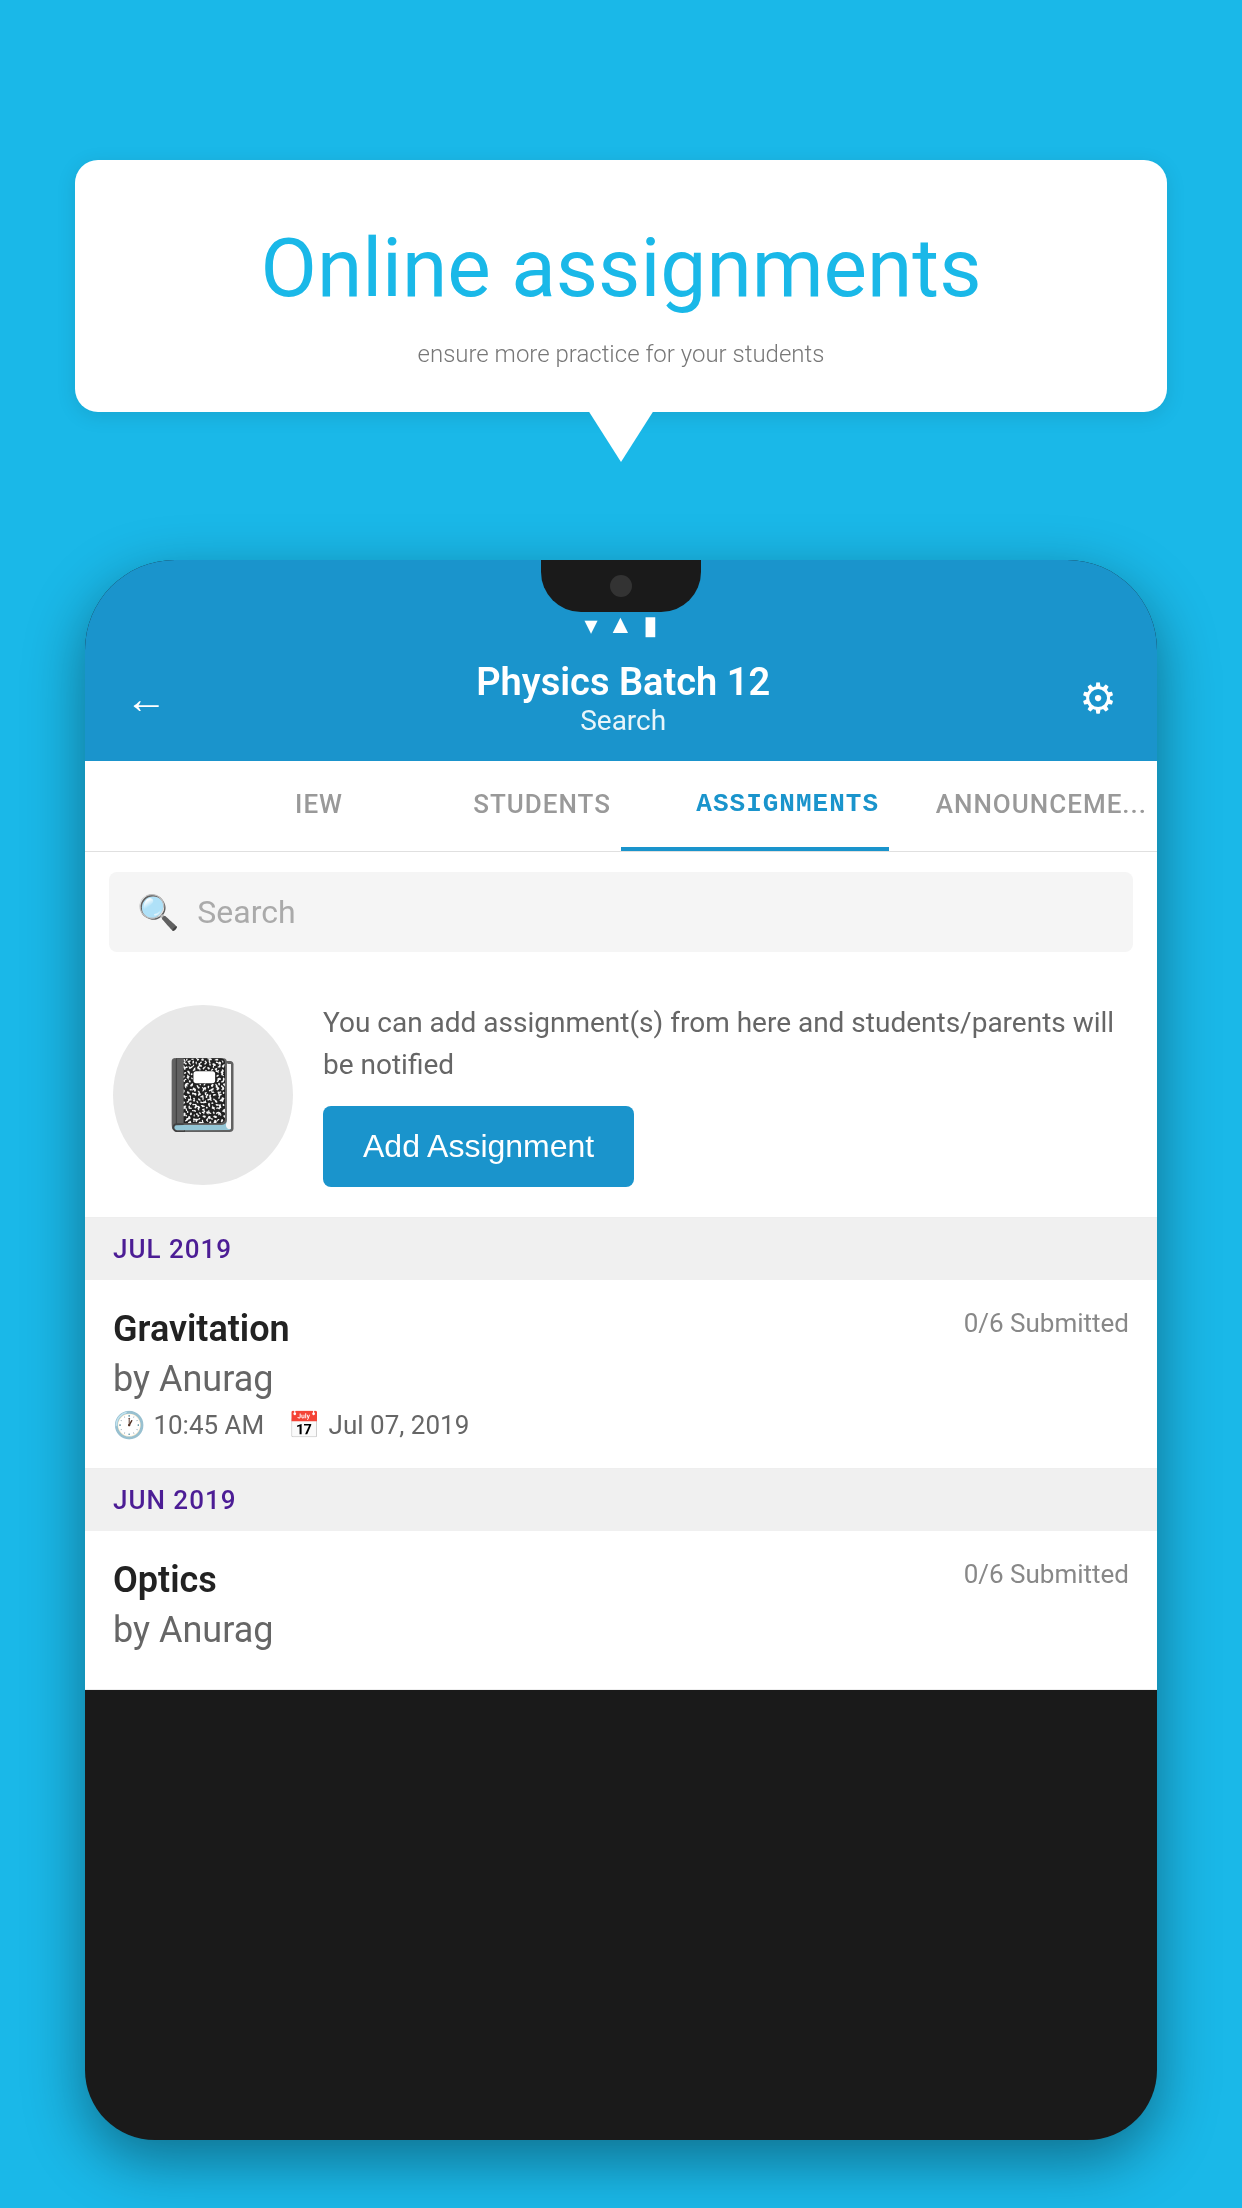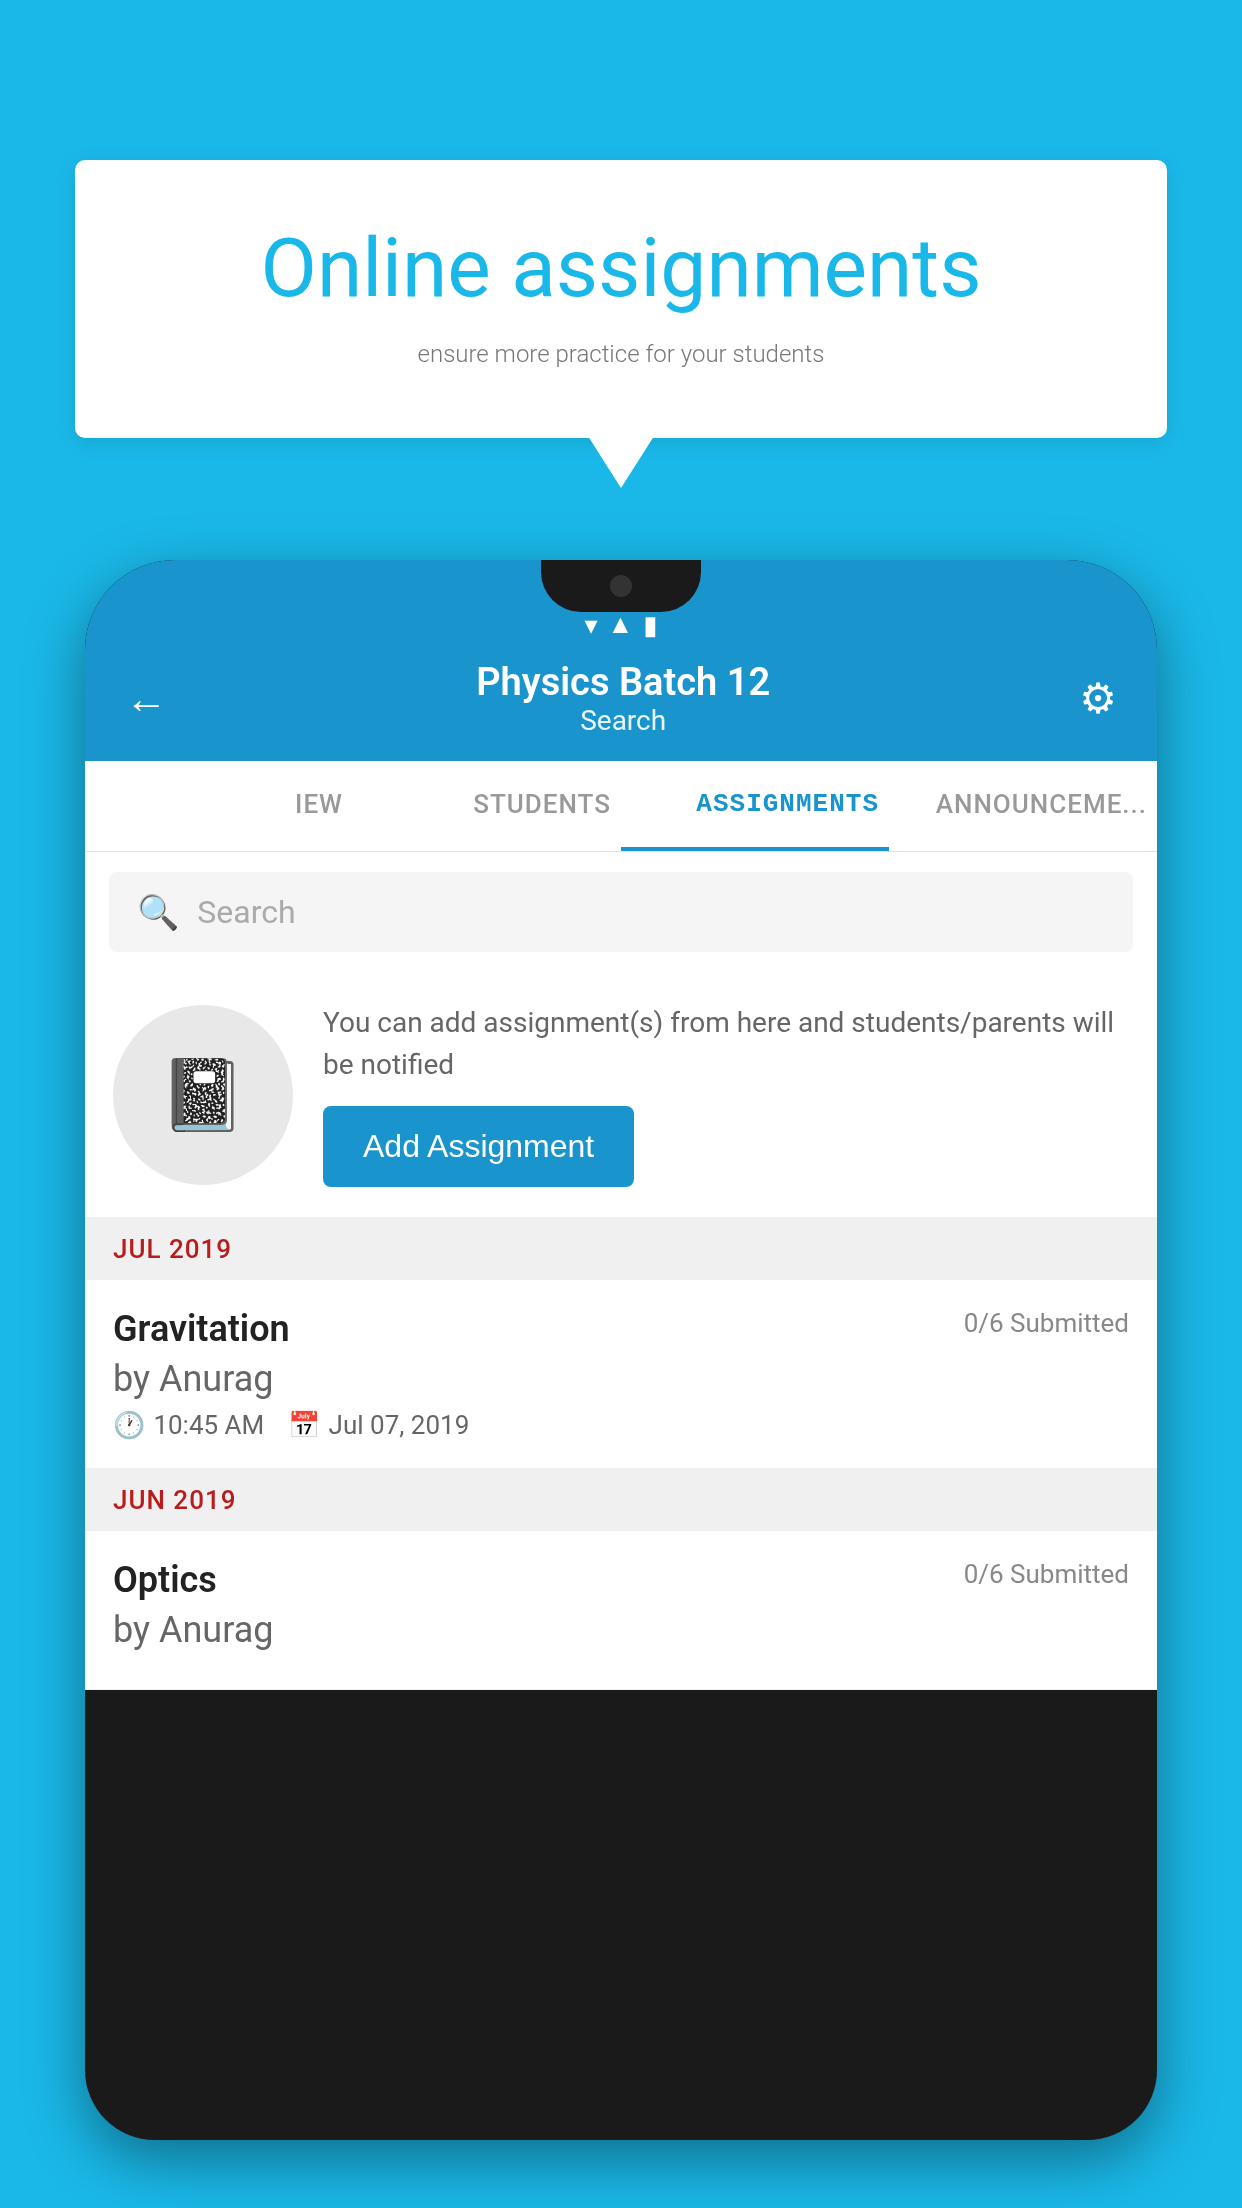--- a/index.html
+++ b/index.html
@@ -16,22 +16,22 @@
     
     .speech-bubble-container {
       position: absolute;
       top: 160px;
       left: 75px;
       right: 75px;
     }
 
     .speech-bubble {
       background: white;
-      border-radius: 10px;
-      padding: 60px 80px 70px;
+      border-radius: 23px;
+      padding: 60px 80px 44px;
       position: relative;
       box-shadow: 0 4px 20px rgba(0,0,0,0.1);
     }
 
     .speech-bubble::after {
       content: '';
       position: absolute;
       bottom: -50px;
       left: 50%;
       transform: translateX(-50%);
@@ -266,21 +266,21 @@
       font-size: 32px;
       font-weight: 500;
       cursor: pointer;
     }
 
     
     .month-separator {
       background: #f0f0f0;
       padding: 16px 28px;
       font-size: 26px;
-      color: #b91c1c;
+      color: #4c1d95;
       font-weight: 500;
       letter-spacing: 1px;
     }
 
     
     .assignment-item {
       background: white;
       padding: 28px 28px;
       border-bottom: 1px solid #eee;
     }

